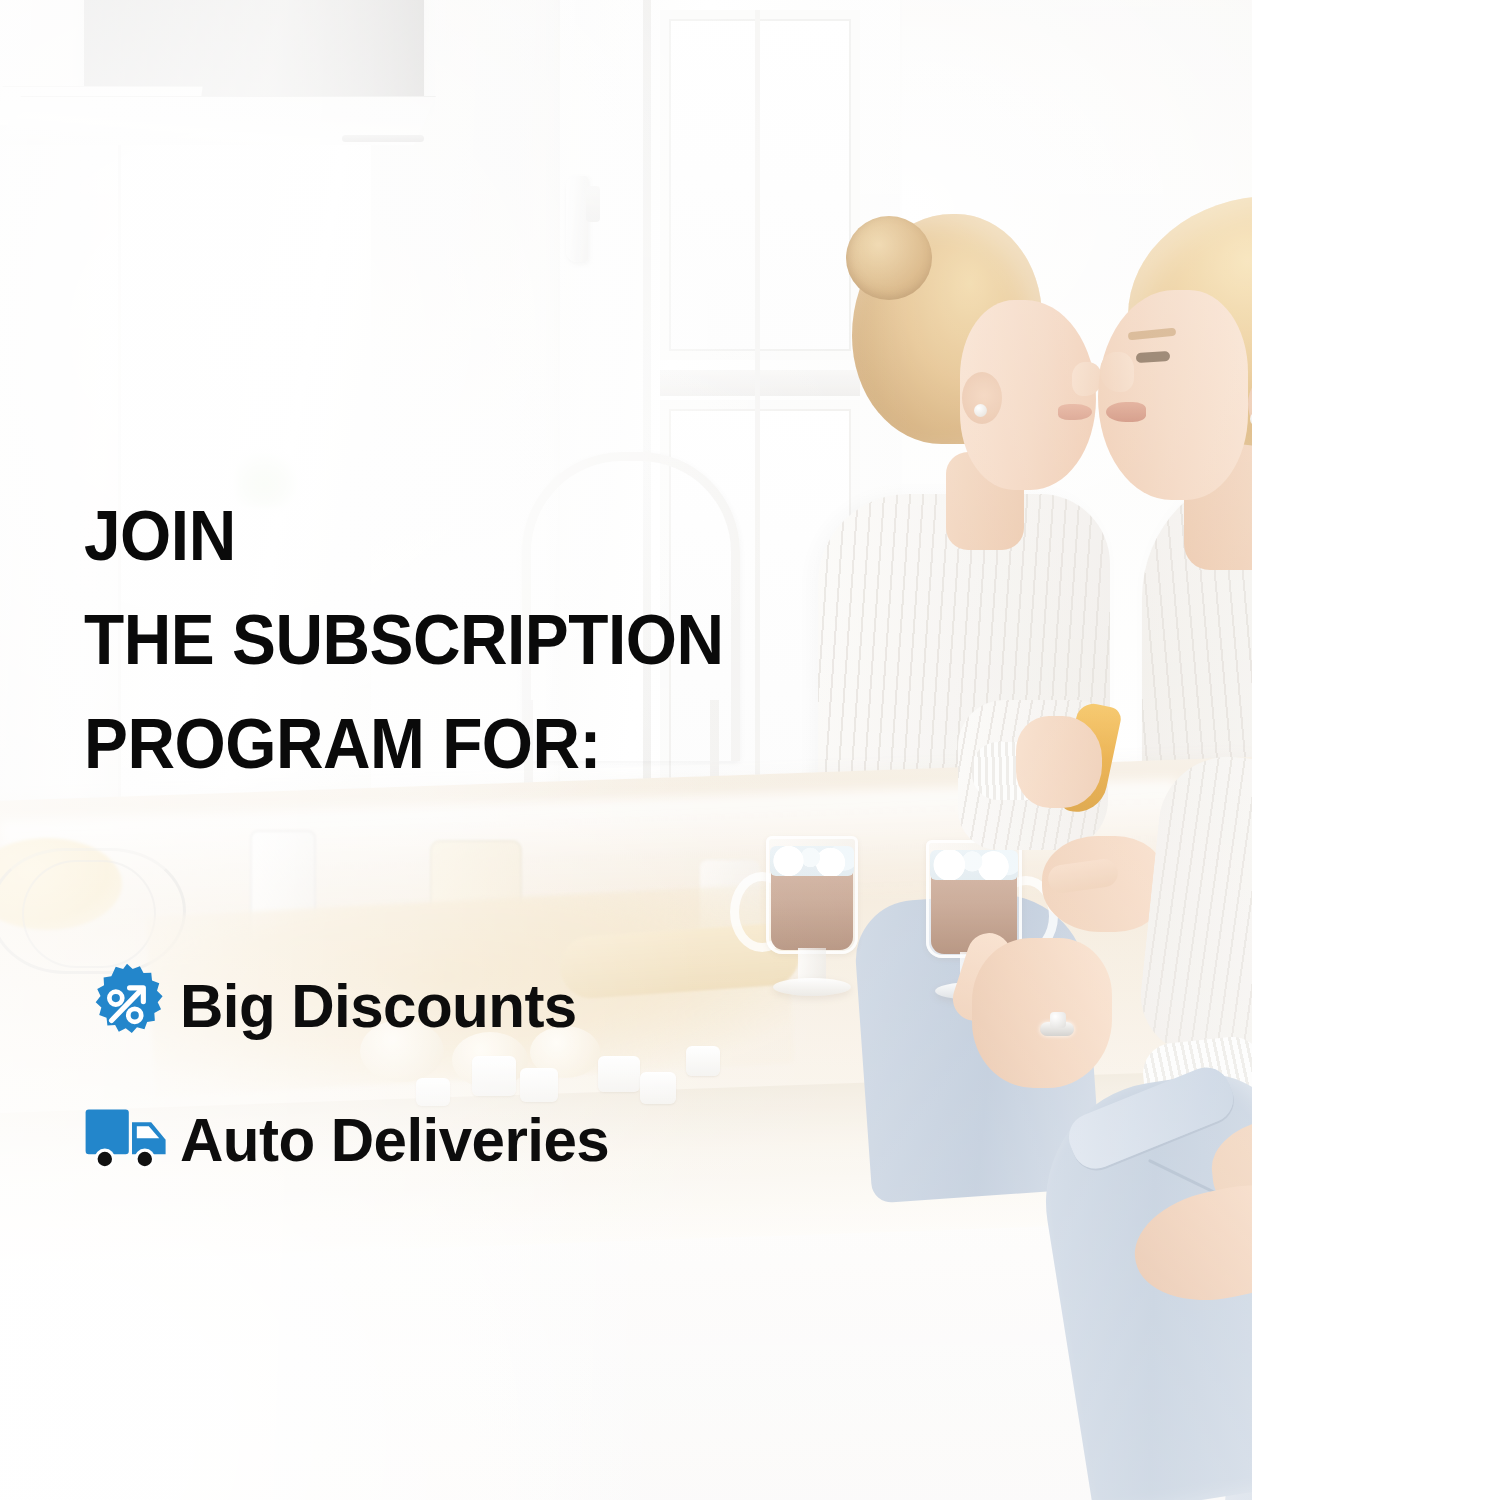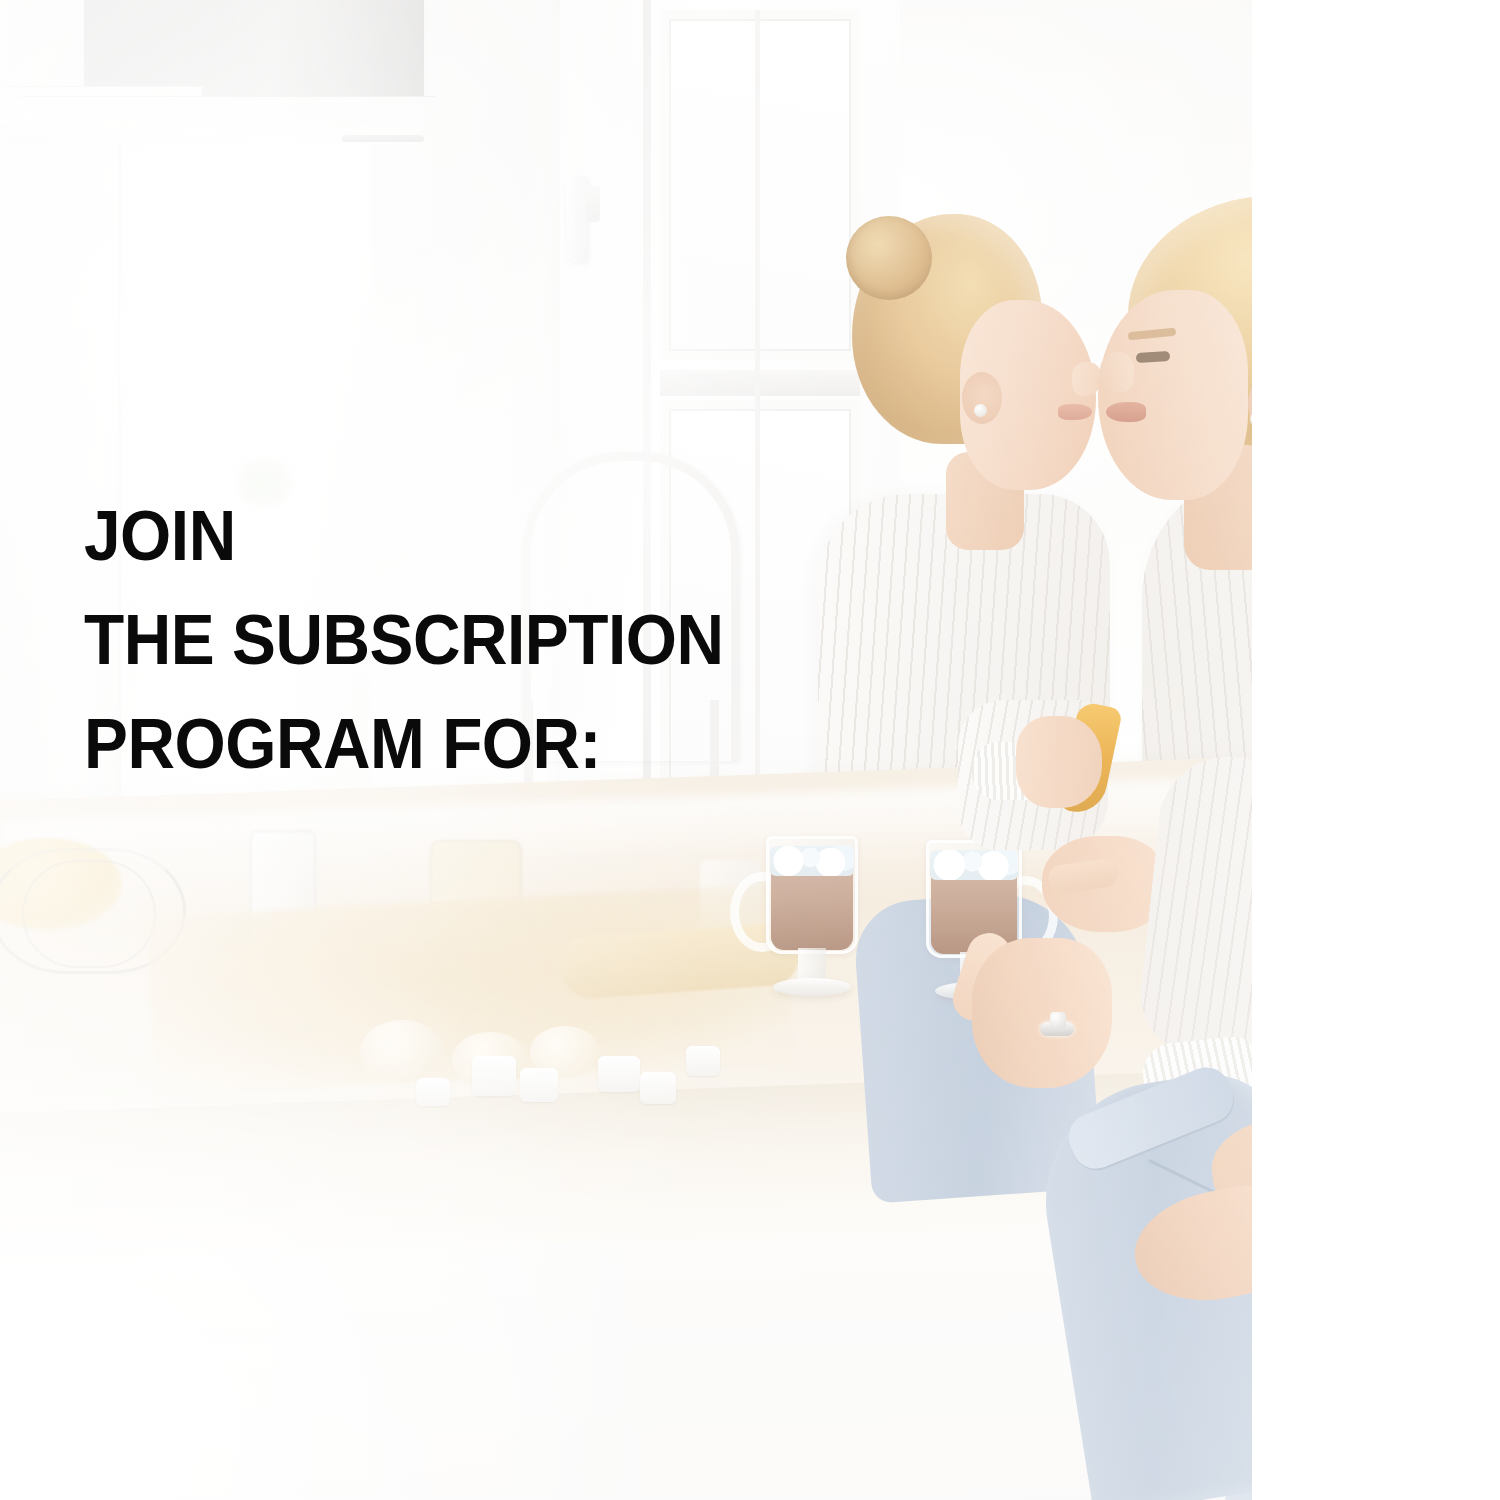--- a/index.html
+++ b/index.html
@@ -588,18 +588,44 @@
   </div>
 
   <div class="headline">
     <span class="ln">JOIN</span>
     <span class="ln">THE SUBSCRIPTION</span>
     <span class="ln">PROGRAM FOR:</span>
   </div>
 
   <div class="features">
 
-
+    <div class="feature">
+      <span class="ico">
+        <svg width="86" height="86" viewBox="0 0 100 100" aria-hidden="true">
+          <path fill="#2386CB" d="M50 2l6.6 6.1 8.4-3.3 4.2 8 9-.4.9 9 8.4 3.4-2.6 8.6 6.5 6.3-5.7 7 3.9 8.1-7.8 4.6.6 9-9 1.3-3.1 8.5-8.7-2.3-6 6.7-7.1-5.5-8 4.1-4.3-7.9-9 .5-1-9-8.5-3.2 2.5-8.7-6.6-6.2 5.6-7.1-3.8-8.2 7.9-4.4-.5-9 9-1.4L36.9 5.6l8.6 2.4z"></path>
+          <circle cx="37" cy="42" r="7.5" fill="none" stroke="#fff" stroke-width="5.5"></circle>
+          <circle cx="59" cy="62" r="7.5" fill="none" stroke="#fff" stroke-width="5.5"></circle>
+          <path d="M32 68 L66 33" stroke="#fff" stroke-width="6" stroke-linecap="round" fill="none"></path>
+          <path d="M53 30 L69 30 L69 46" stroke="#fff" stroke-width="6" stroke-linecap="round" stroke-linejoin="round" fill="none"></path>
+        </svg>
+      </span>
+      <span class="flabel">Big Discounts</span>
+    </div>
+
+    <div class="feature">
+      <span class="ico">
+        <svg width="88" height="70" viewBox="0 0 110 86" aria-hidden="true">
+          <rect x="2" y="6" width="54" height="56" rx="4" fill="#2386CB"></rect>
+          <path d="M60 22h24l18 22v18H60z" fill="#2386CB"></path>
+          <path d="M66 27h15l13 15H66z" fill="#fff"></path>
+          <circle cx="26" cy="68" r="13" fill="#fff"></circle>
+          <circle cx="26" cy="68" r="9" fill="#111"></circle>
+          <circle cx="76" cy="68" r="13" fill="#fff"></circle>
+          <circle cx="76" cy="68" r="9" fill="#111"></circle>
+        </svg>
+      </span>
+      <span class="flabel">Auto Deliveries</span>
+    </div>
 
 
   </div>
 
 </div>
 
 </body></html>

